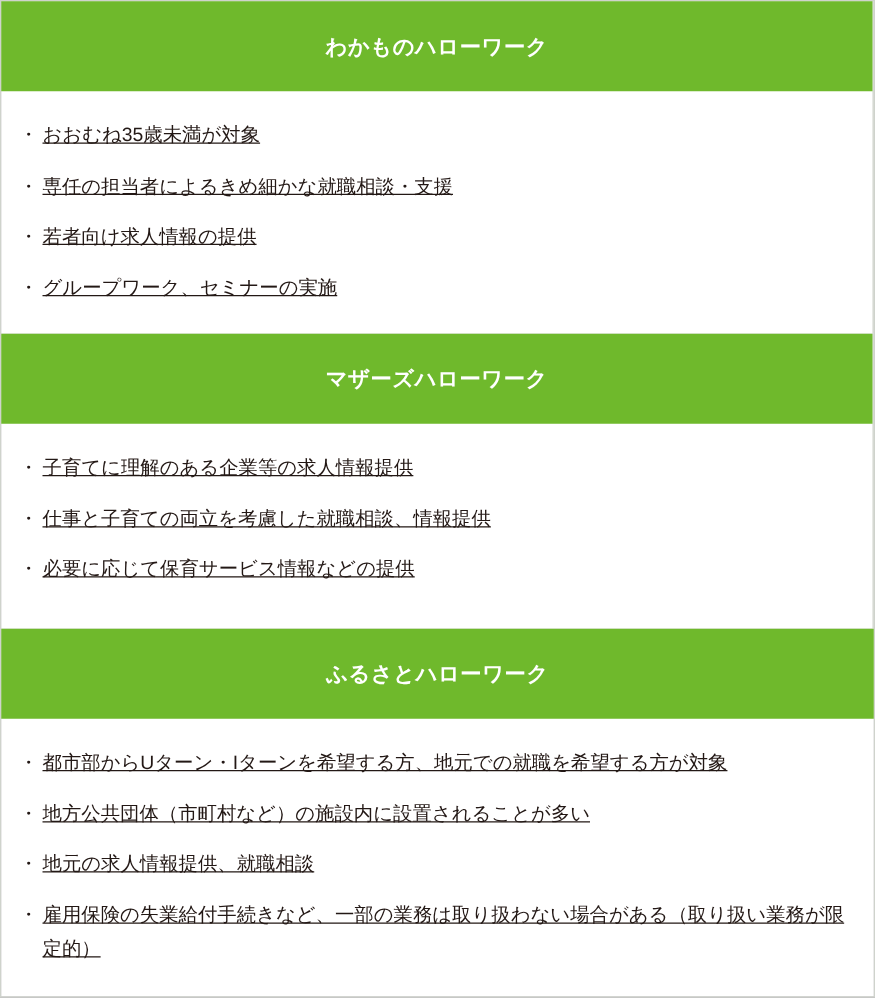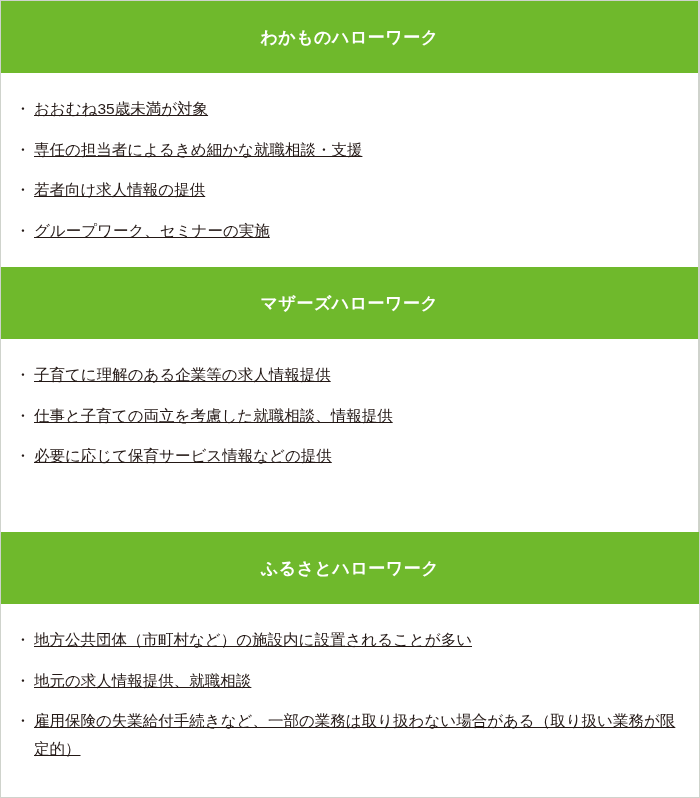--- a/index.html
+++ b/index.html
@@ -103,20 +103,21 @@
         <li>仕事と子育ての両立を考慮した就職相談、情報提供</li>
         <li>必要に応じて保育サービス情報などの提供</li>
       </ul>
     </div>
   </div>
 
   <div class="col">
     <div class="col-header">ふるさとハローワーク</div>
     <div class="col-body">
       <ul class="items">
+        <li>都市部からUターン・Iターンを希望する方、地元での就職を希望する方が対象</li>
         <li>地方公共団体（市町村など）の施設内に設置されることが多い</li>
         <li>地元の求人情報提供、就職相談</li>
         <li>雇用保険の失業給付手続きなど、一部の業務は取り扱わない場合がある（取り扱い業務が限定的）</li>
       </ul>
     </div>
   </div>
 
 </div>
 
 </body></html>

